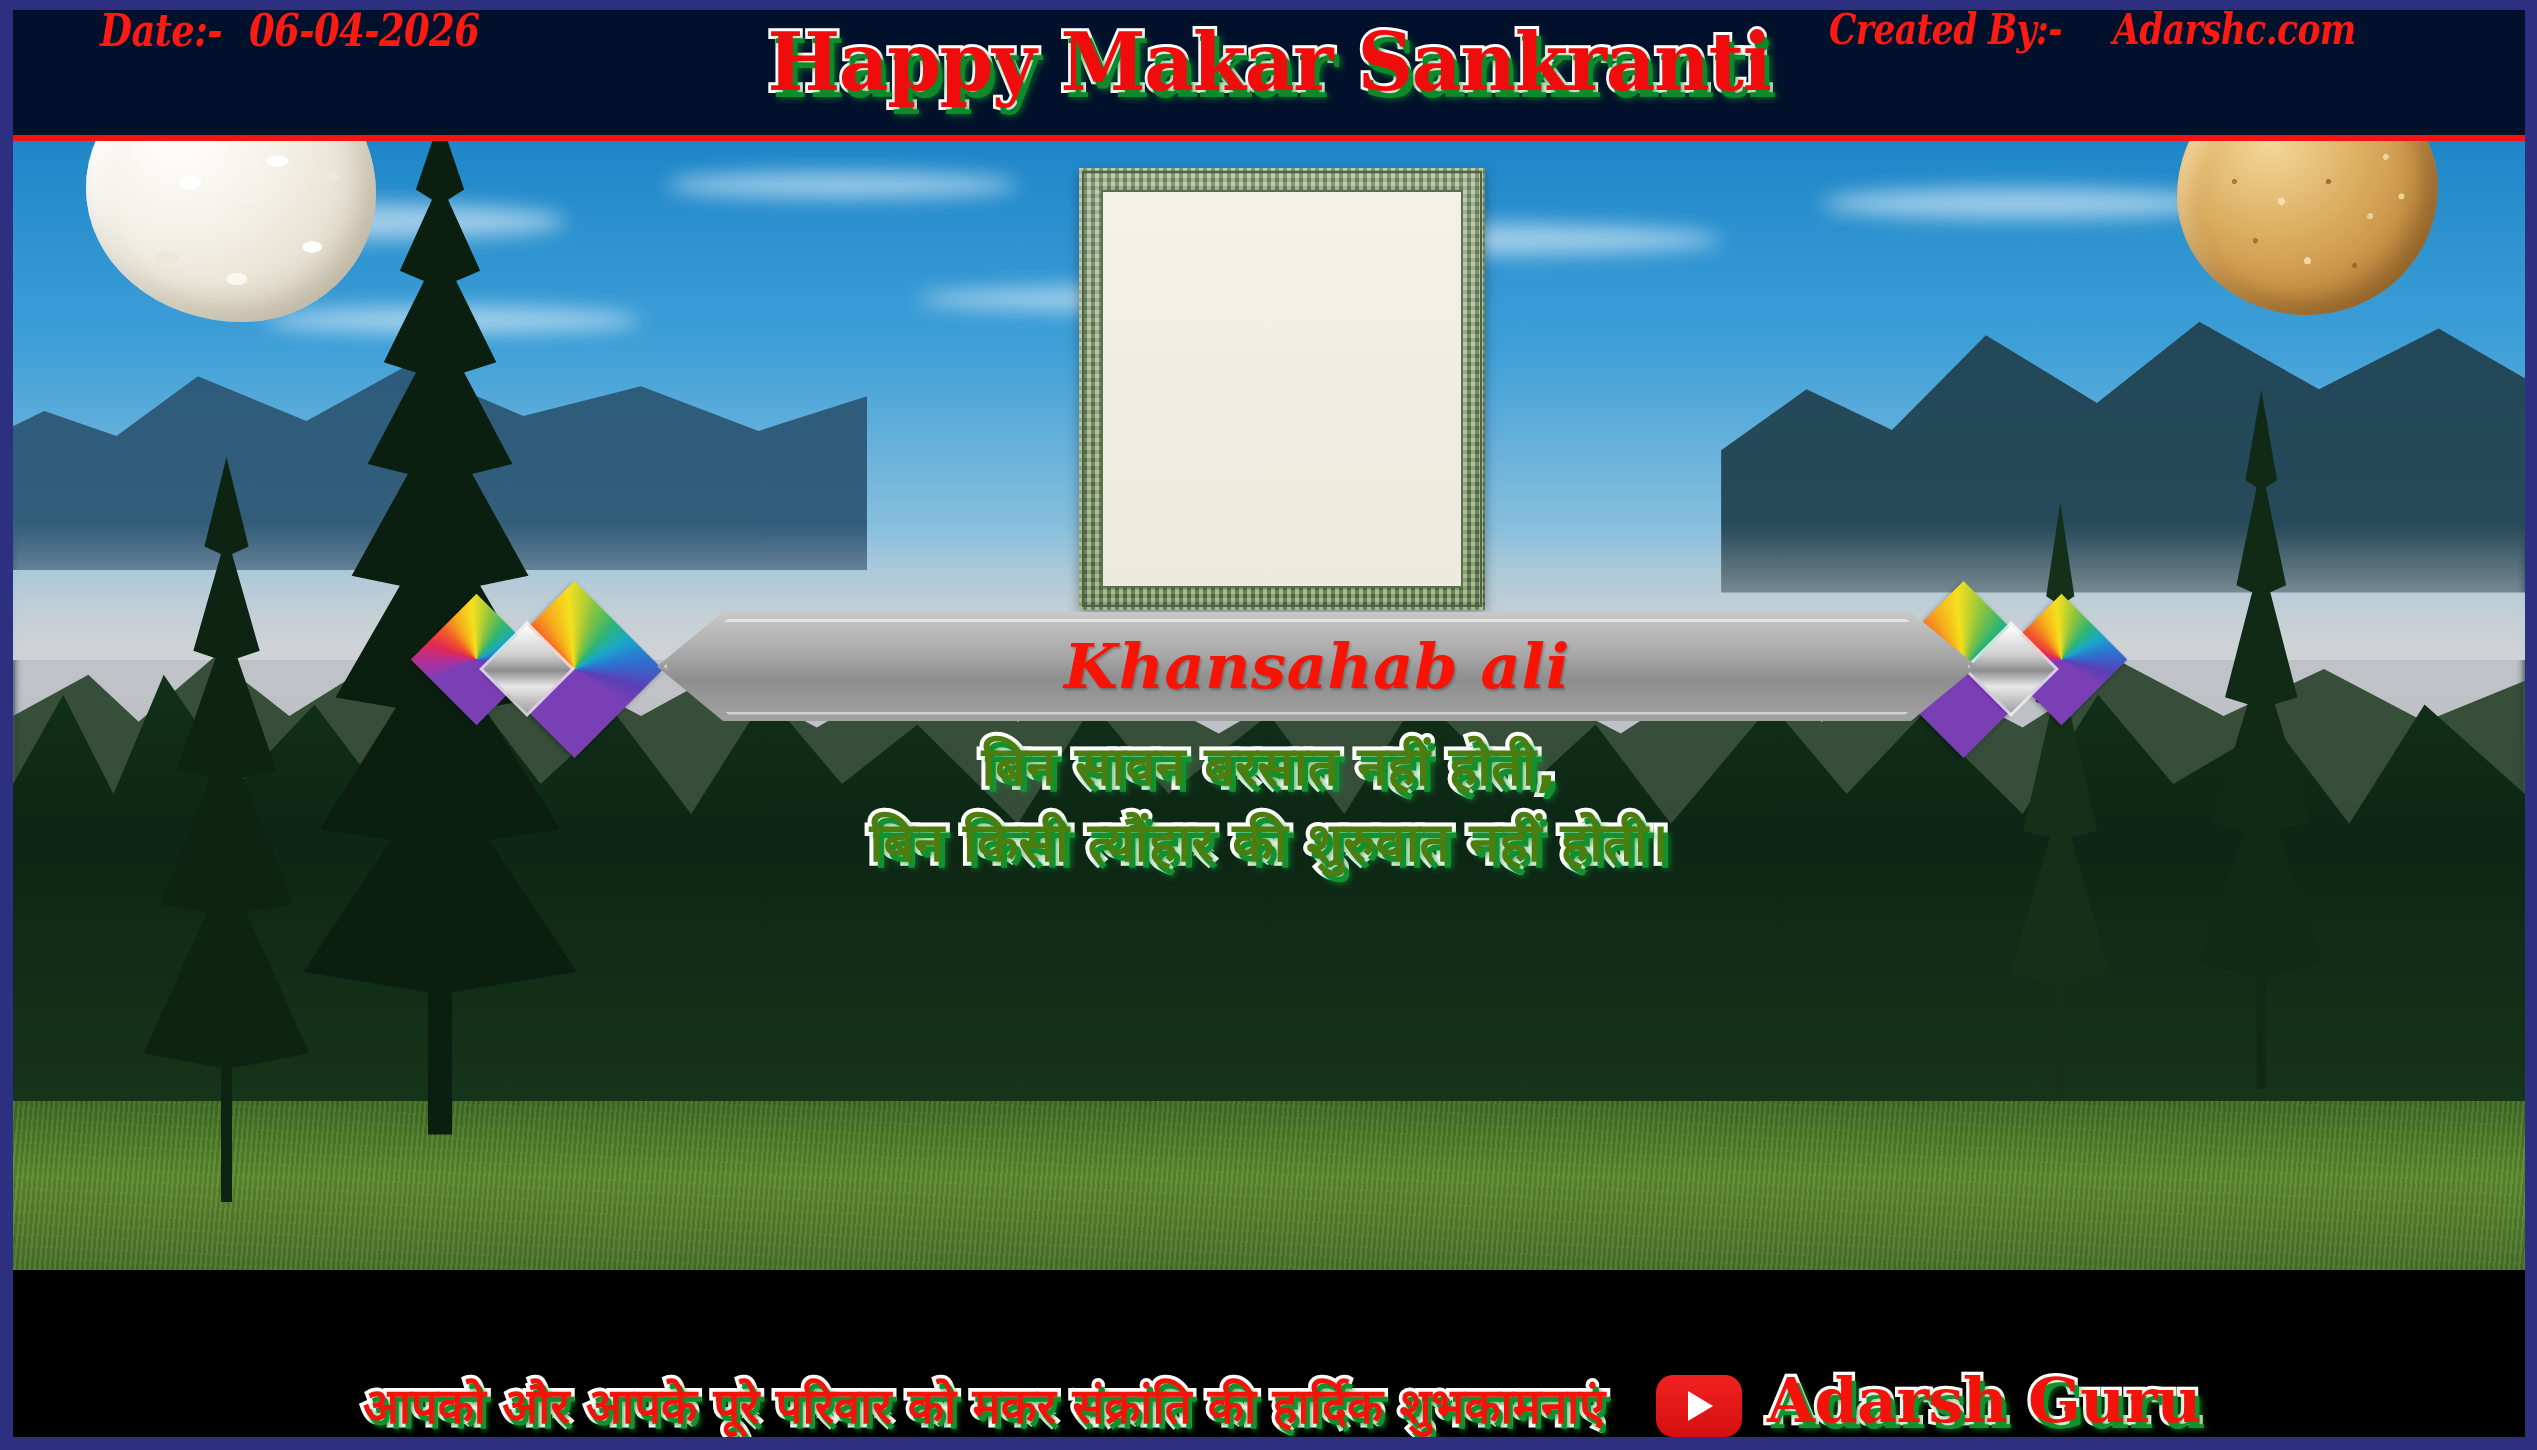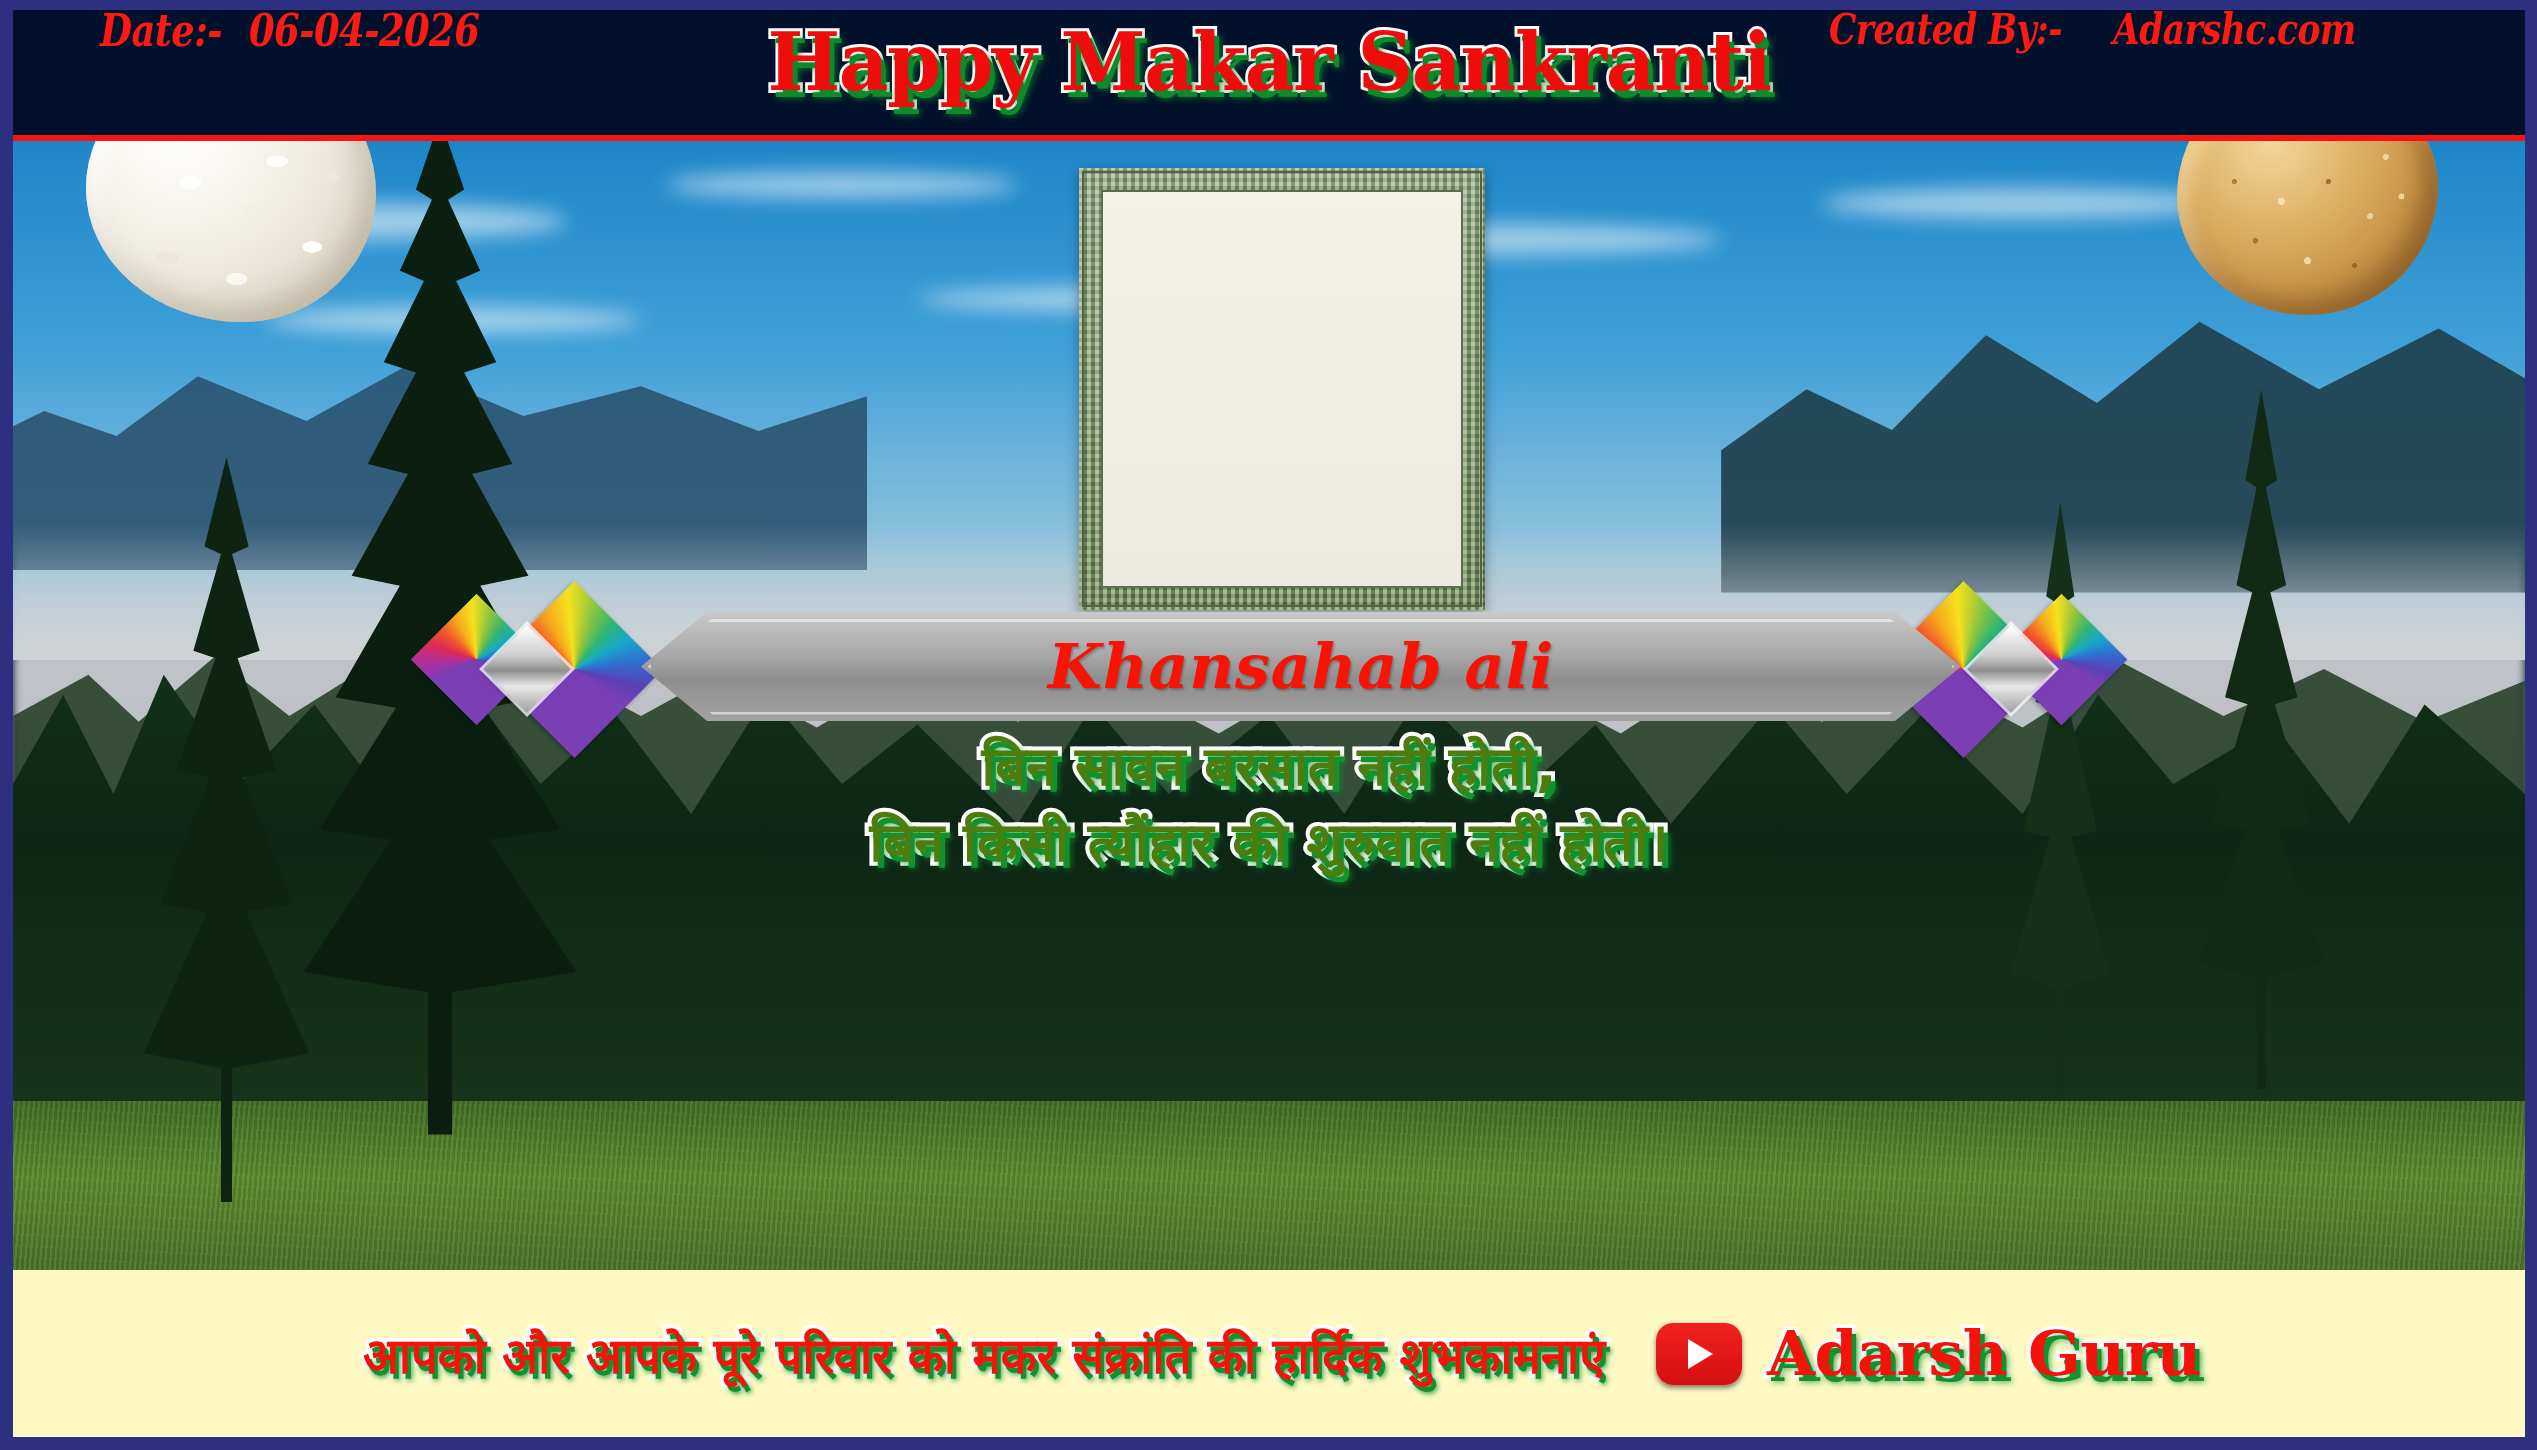--- a/index.html
+++ b/index.html
@@ -219,21 +219,21 @@
   }
   #photo-slot{
     position:relative; width:100%; height:100%;
     background:linear-gradient(#f4f2e7,#eceadd);
     border:2.2px solid #5d6f52;
     z-index:2;
   }
 
   
   #ribbon-wrap{
-    position:absolute; left:628px; top:602px; width:1320px; height:109px; z-index:32;
+    position:absolute; left:644px; top:602px; width:1320px; height:109px; z-index:32;
   }
   #ribbon{
     position:absolute; inset:0;
     background:linear-gradient(180deg,#c9c9c9 0%, #a9a9a9 38%, #8e8e8e 62%, #a2a2a2 100%);
     clip-path:polygon(0% 50%, 5% 0%, 95% 0%, 100% 50%, 95% 100%, 5% 100%);
     box-shadow:0 2.9px 7.3px rgba(0,0,0,.3);
   }
   #ribbon:after{
     content:""; position:absolute; inset:6.5px;
     clip-path:polygon(0% 50%, 5% 0%, 95% 0%, 100% 50%, 95% 100%, 5% 100%);
@@ -286,22 +286,22 @@
     -webkit-text-stroke:8px #ffffff;
     paint-order:stroke fill;
     text-shadow:4.4px 5.8px 0 #12912f, 5.8px 7.3px 6.5px rgba(18,145,47,.8);
     white-space:nowrap;
     margin:10px 0;
   }
 
   
   #footer{
     position:absolute; left:0; right:0; bottom:0; height:167px;
-    background:#fef9c3; z-index:45;
-    display:flex; align-items:center; justify-content:center; gap:25px;
+    background:#000000; z-index:45;
+    display:flex; align-items:flex-end; justify-content:center; gap:25px;
     padding:0 29px;
   }
   #footer-greeting{
     font-family:"DejaVu Sans", sans-serif; font-weight:bold;
     font-size:49px; color:#f4130b;
     -webkit-text-stroke:7.3px #ffffff; paint-order:stroke fill;
     text-shadow:3.6px 5px 0 #12912f, 5px 6.5px 5.8px rgba(18,145,47,.8);
     white-space:nowrap;
     transform:scaleX(0.96);
   }

